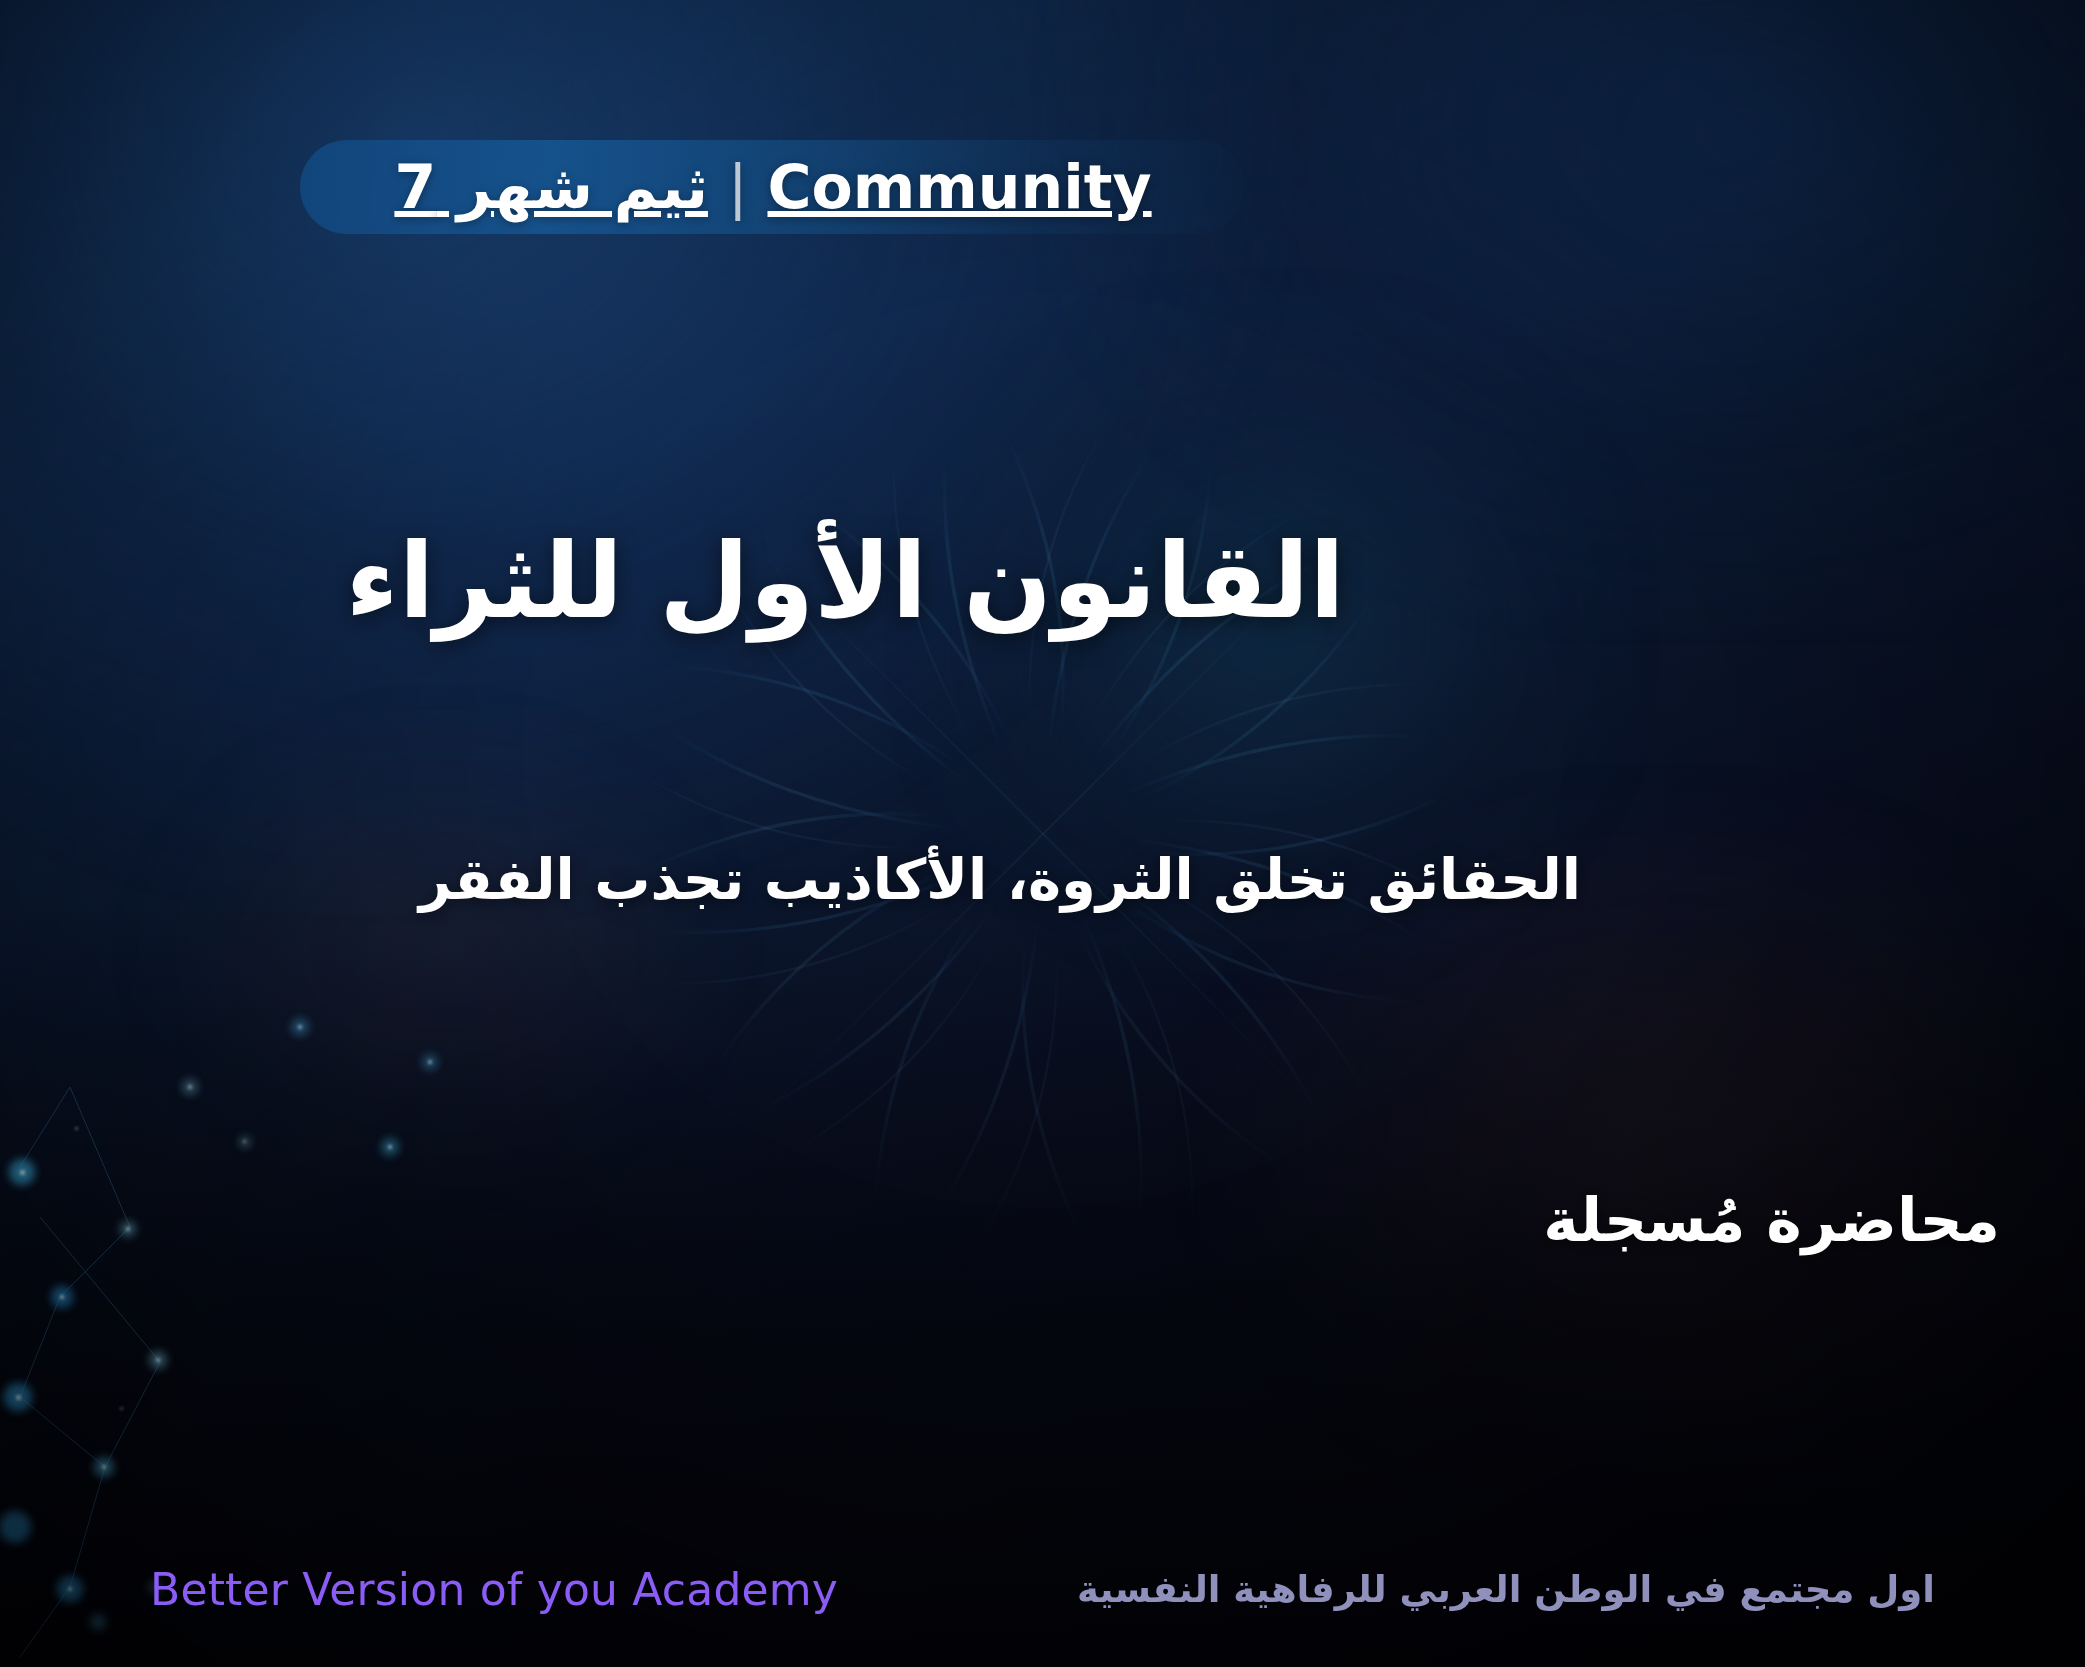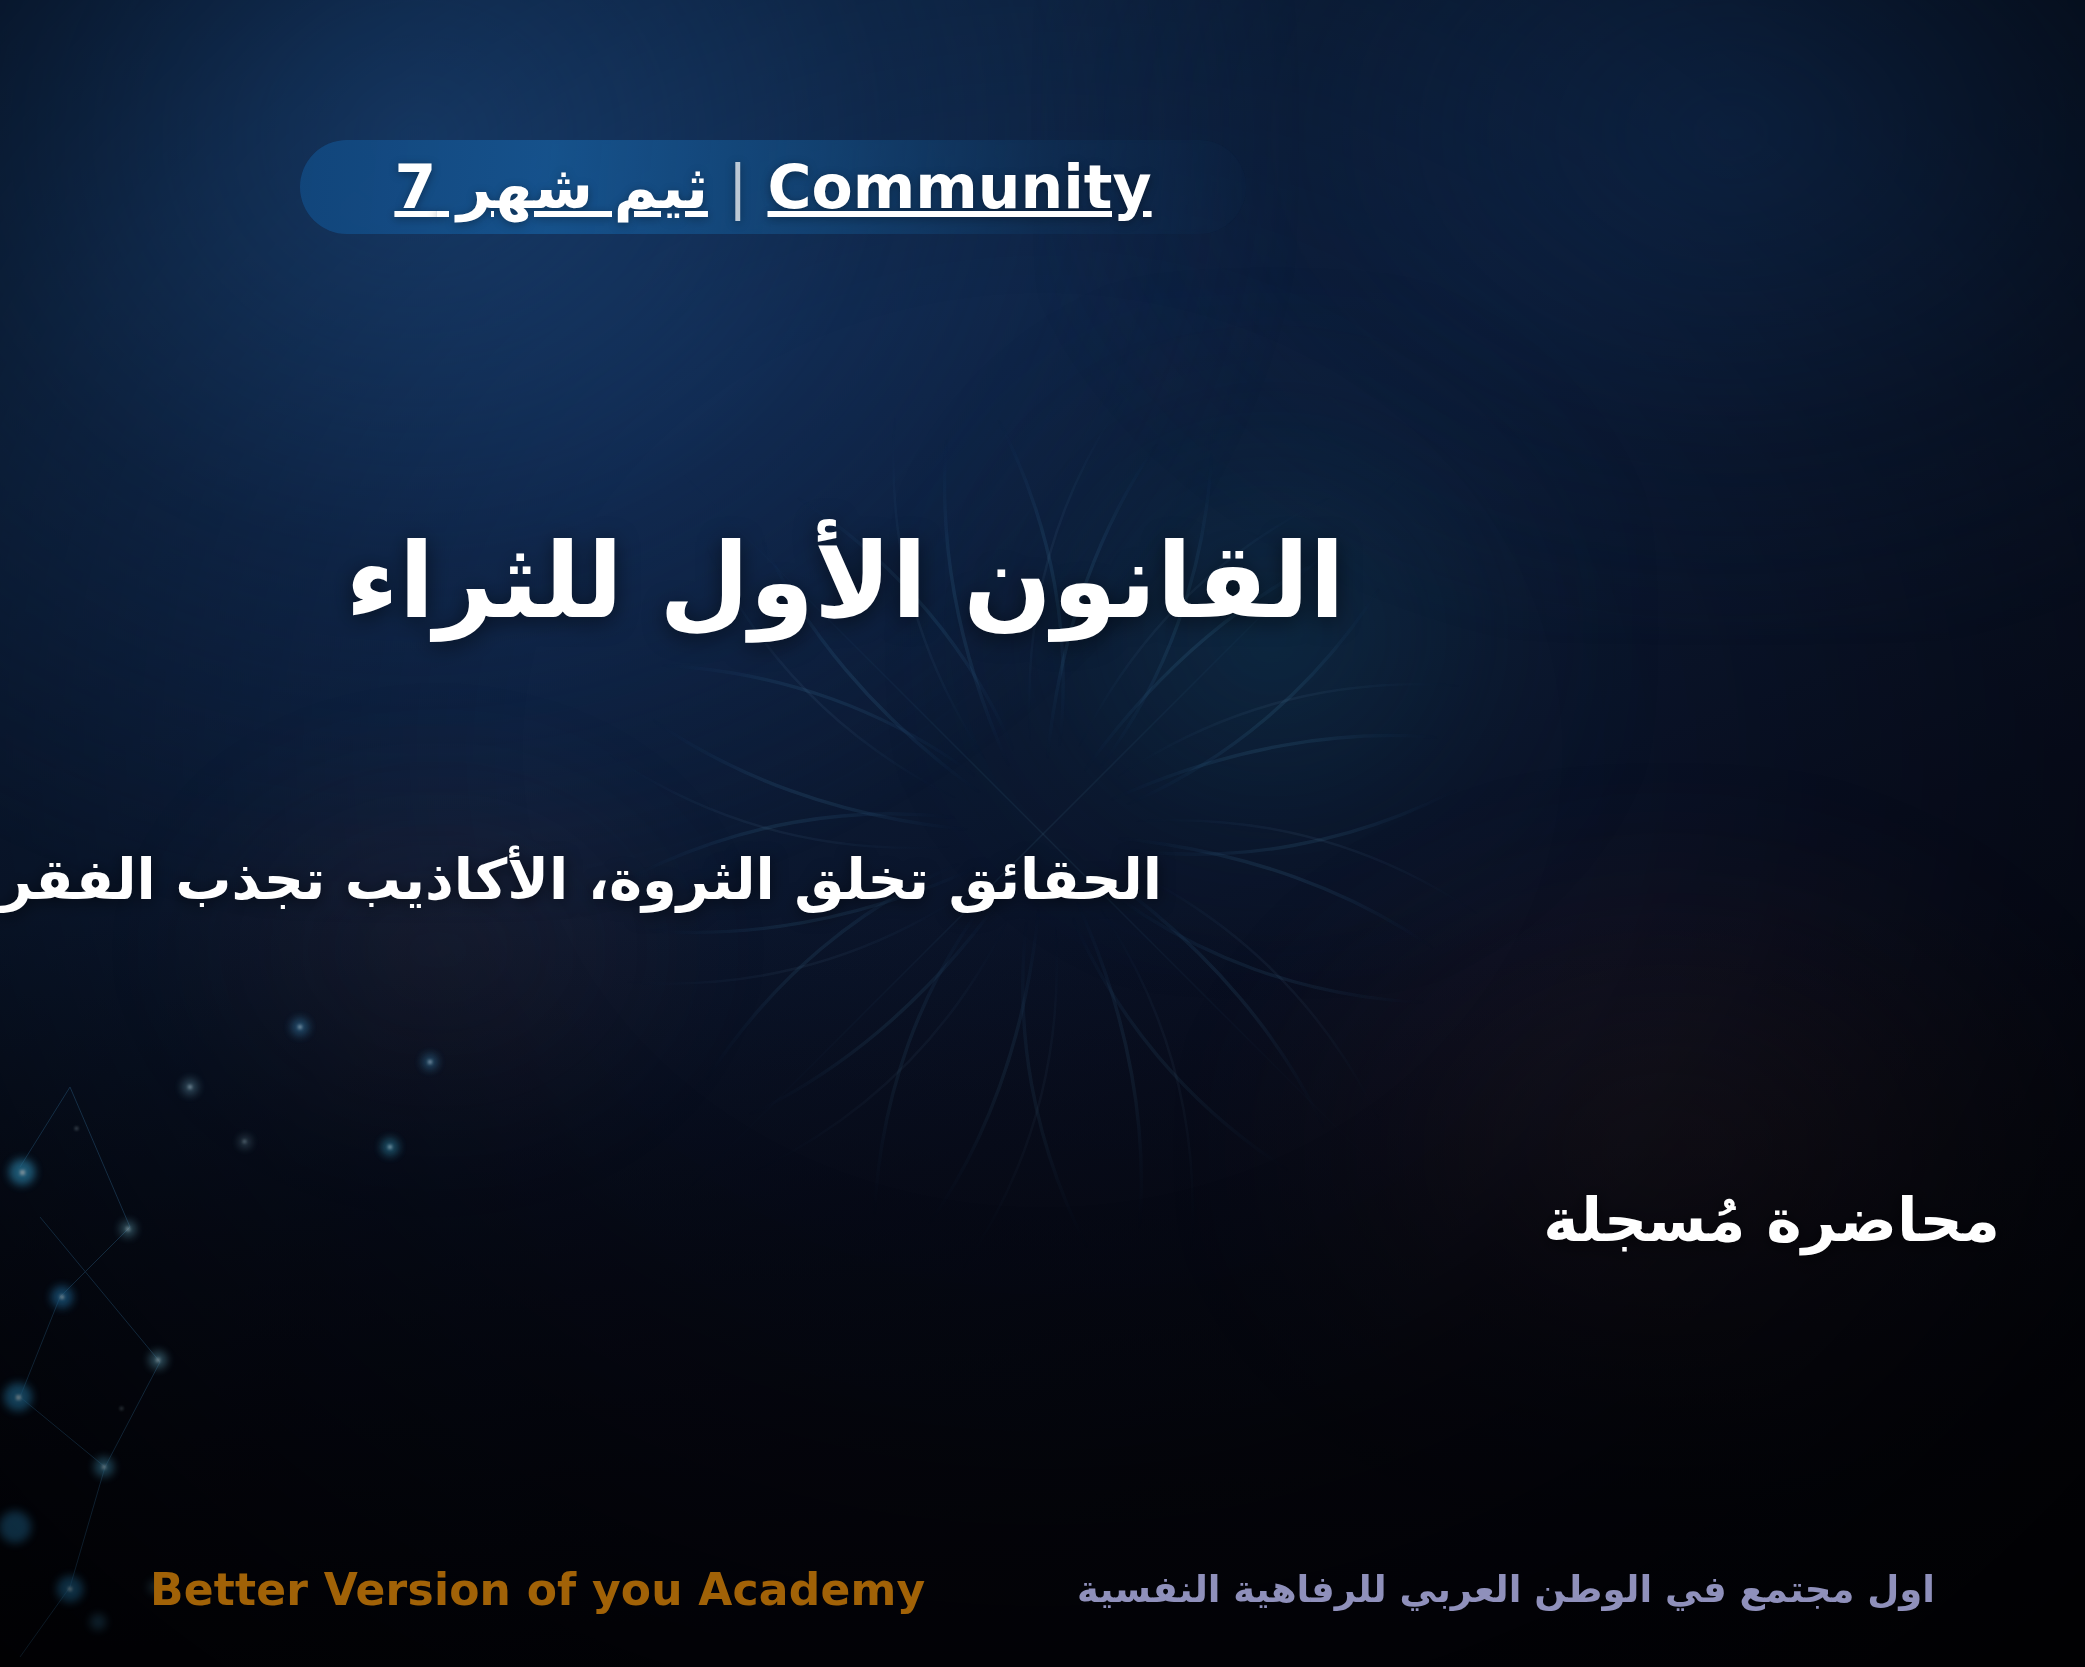--- a/index.html
+++ b/index.html
@@ -127,21 +127,21 @@
     line-height:1.18;
     text-shadow:0 4px 22px rgba(0,0,0,.55);
     padding-right:660px;
   }
 
   
   .body-block{
     position:absolute;
     left:0; right:85px;
     top:835px;
-    text-align:left;
+    text-align:center;
     direction:rtl;
     color:#ffffff;
     font-size:56px;
     font-weight:bold;
     line-height:1.62;
     text-shadow:0 3px 16px rgba(0,0,0,.55);
   }
   .body-block p{margin:0;}
 
   
@@ -161,23 +161,23 @@
   .footer{
     position:absolute;
     left:0; right:0; bottom:0;
     height:130px;
     display:flex;
     align-items:center;
     justify-content:space-between;
     padding:0 150px 26px 150px;
   }
   .footer-en{
-    color:#a16207;
+    color:#8b5cf6;
     font-size:44px;
-    font-weight:bold;
+    font-weight:normal;
     letter-spacing:.2px;
     direction:ltr;
     white-space:nowrap;
   }
   .footer-ar{
     color:#8f90bb;
     font-size:37px;
     font-weight:bold;
     direction:rtl;
     white-space:nowrap;

